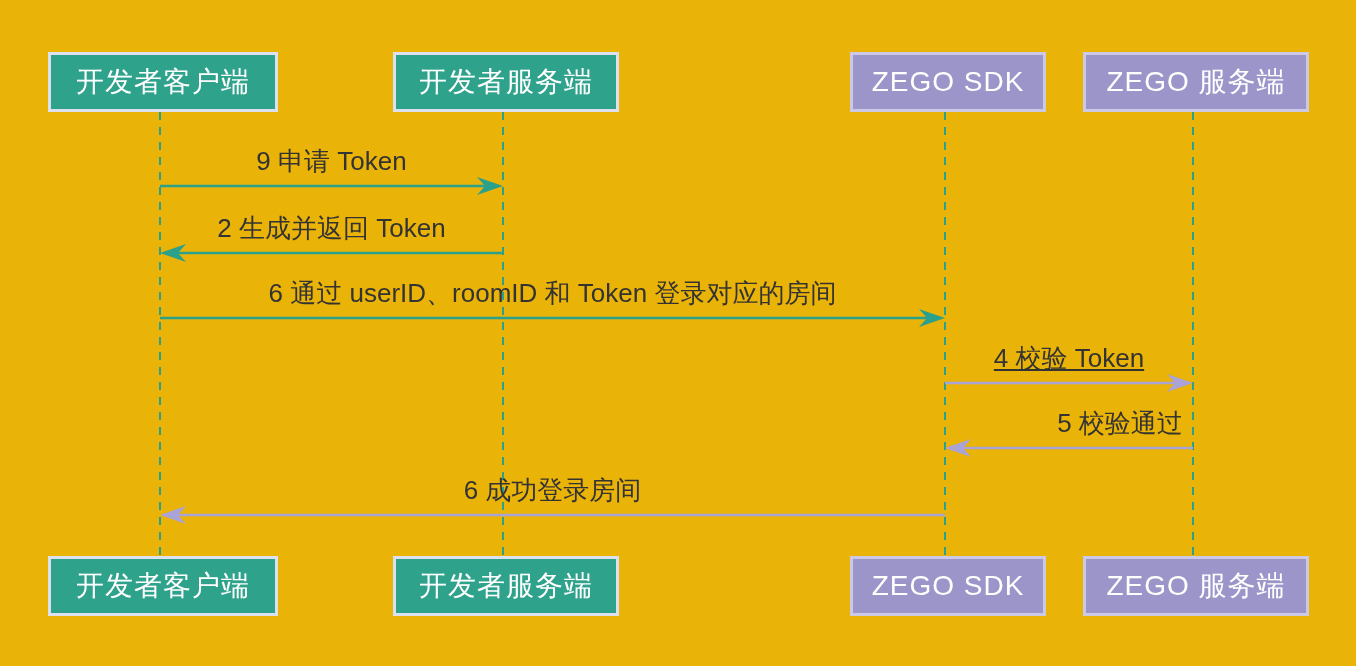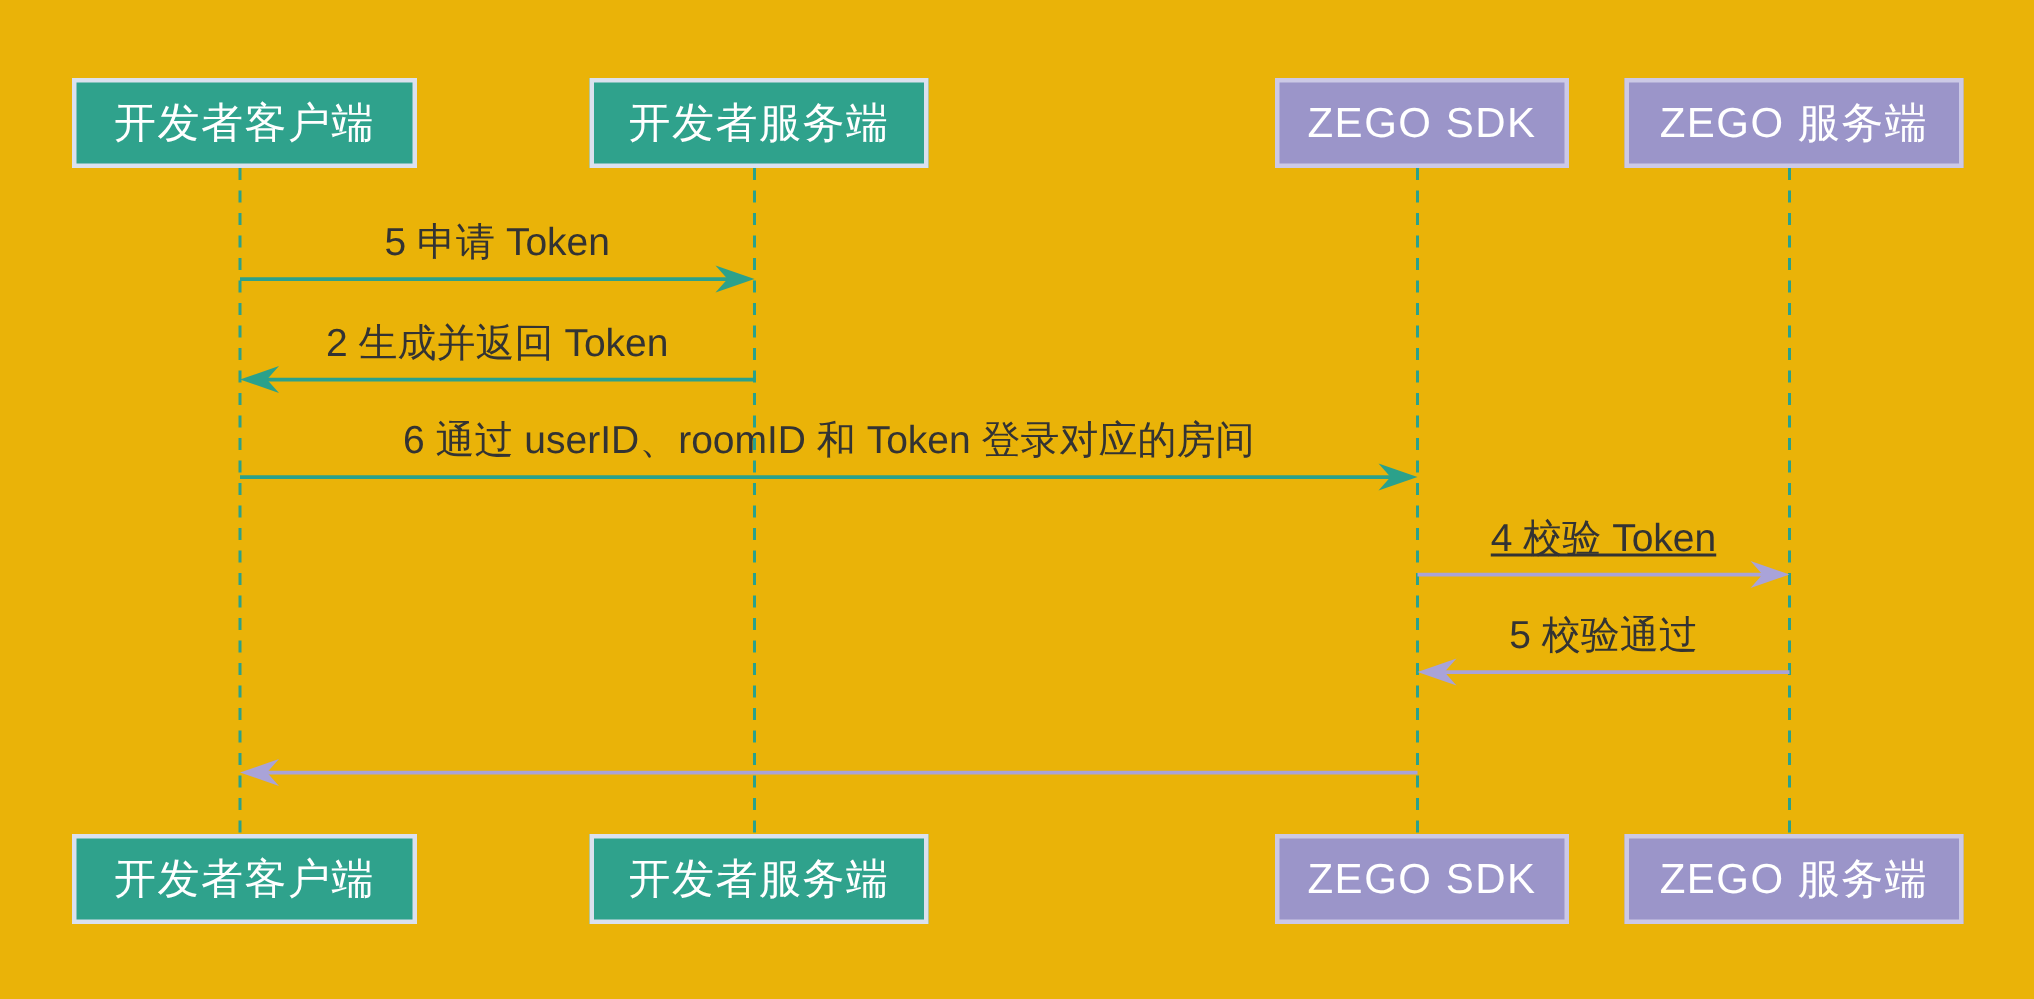--- a/index.html
+++ b/index.html
@@ -83,18 +83,19 @@
     </div>
     <div class="actor-box" style="left: 850px; top: 556px; width: 190px; height: 54px; background: rgb(155, 149, 201); border: 3px solid rgb(204, 201, 230);">
       <span>ZEGO SDK</span>
     </div>
     <div class="actor-box" style="left: 1083px; top: 52px; width: 220px; height: 54px; background: rgb(155, 149, 201); border: 3px solid rgb(204, 201, 230);">
       <span>ZEGO 服务端</span>
     </div>
     <div class="actor-box" style="left: 1083px; top: 556px; width: 220px; height: 54px; background: rgb(155, 149, 201); border: 3px solid rgb(204, 201, 230);">
       <span>ZEGO 服务端</span>
     </div>
-    <div class="msg-label" style="left: 331.5px; top: 144px; color: rgb(51, 51, 51);">5 申请 Token</div>
+    <div class="msg-label" style="left: 331.5px; top: 144px; color: rgb(51, 51, 51);">9 申请 Token</div>
     <div class="msg-label" style="left: 331.5px; top: 211px; color: rgb(51, 51, 51);">2 生成并返回 Token</div>
     <div class="msg-label" style="left: 552.5px; top: 276px; color: rgb(51, 51, 51);">6 通过 userID、roomID 和 Token 登录对应的房间</div>
     <div class="msg-label" style="left: 1069px; top: 341px; color: rgb(51, 51, 51); text-decoration: underline;">4 校验 Token</div>
-    <div class="msg-label" style="left: 1069px; top: 406px; color: rgb(51, 51, 51);">5 校验通过</div>
+    <div class="msg-label" style="left: 1120px; top: 406px; color: rgb(51, 51, 51);">5 校验通过</div>
+    <div class="msg-label" style="left: 552.5px; top: 473px; color: rgb(51, 51, 51);">6 成功登录房间</div>
   </div>
 
 </body></html>

